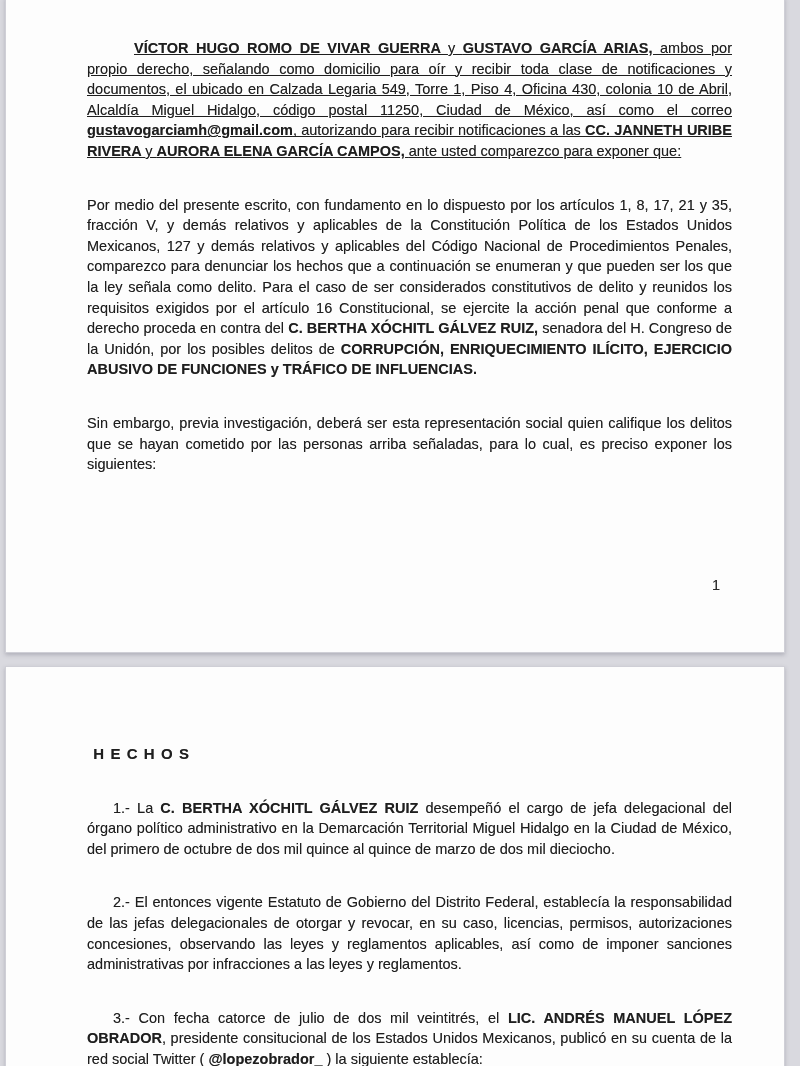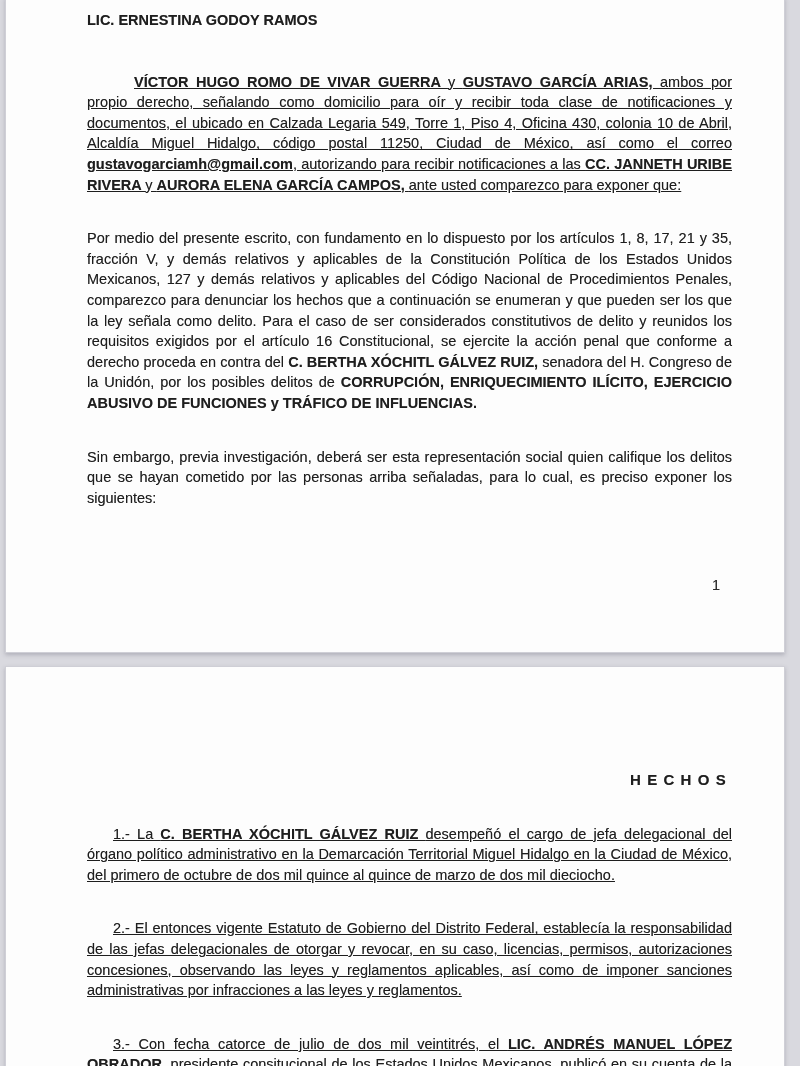--- a/index.html
+++ b/index.html
@@ -27,46 +27,45 @@
     color: #1e1e1e;
     font-size: 14.5px;
     line-height: 20.6px;
     text-align: justify;
     text-shadow: 0 0 0.5px rgba(20,20,20,0.45);
   }
   .b, .bold-line { font-weight: bold; }
   .recipient { margin-top: 13px; text-align: left; }
   .para { margin: 0; }
   .indent-lg { text-indent: 47px; text-decoration: underline; }
-  .indent-sm { text-indent: 26px; text-decoration: underline; }
+  .indent-sm { text-indent: 26px; }
   .mt-opening { margin-top: 41px; }
   .mt-para { margin-top: 33px; }
   .page-number {
     position: absolute;
     top: 580px; right: 64px;
     font-size: 14.5px;
     color: #2a2a2a;
     text-shadow: 0 0 0.5px rgba(20,20,20,0.45);
   }
   .facts-heading {
-    margin-top: 103px;
-    text-align: right;
+    margin-top: 77px;
+    text-align: left;
     font-weight: bold;
     font-size: 15px;
     letter-spacing: 0.42em;
     text-indent: 0.42em; 
   }
 </style>
 </head>
 <body>
 
 <div class="page page-1">
   <div class="page-content">
     <div class="recipient">
-      <div class="bold-line">LIC. ERNESTINA GODOY RAMOS</div>
     </div>
     <p class="para indent-lg mt-opening"><span class="b">VÍCTOR HUGO ROMO DE VIVAR GUERRA </span><span>y </span><span class="b">GUSTAVO GARCÍA ARIAS, </span><span>ambos por propio derecho, señalando como domicilio para oír y recibir toda clase de notificaciones y documentos, el ubicado en Calzada Legaria 549, Torre 1, Piso 4, Oficina 430, colonia 10 de Abril, Alcaldía Miguel Hidalgo, código postal 11250, Ciudad de México, así como el correo </span><span class="b">gustavogarciamh@gmail.com</span><span>, autorizando para recibir notificaciones a las </span><span class="b">CC. JANNETH URIBE RIVERA </span><span>y </span><span class="b">AURORA ELENA GARCÍA CAMPOS, </span><span>ante usted comparezco para exponer que:</span></p>
     <p class="para mt-para"><span>Por medio del presente escrito, con fundamento en lo dispuesto por los artículos 1, 8, 17, 21 y 35, fracción V, y demás relativos y aplicables de la Constitución Política de los Estados Unidos Mexicanos, 127 y demás relativos y aplicables del Código Nacional de Procedimientos Penales, comparezco para denunciar los hechos que a continuación se enumeran y que pueden ser los que la ley señala como delito. Para el caso de ser considerados constitutivos de delito y reunidos los requisitos exigidos por el artículo 16 Constitucional, se ejercite la acción penal que conforme a derecho proceda en contra del </span><span class="b">C. BERTHA XÓCHITL GÁLVEZ RUIZ, </span><span>senadora del H. Congreso de la Unidón, por los posibles delitos de </span><span class="b">CORRUPCIÓN, ENRIQUECIMIENTO ILÍCITO, EJERCICIO ABUSIVO DE FUNCIONES y TRÁFICO DE INFLUENCIAS.</span></p>
     <p class="para mt-para"><span>Sin embargo, previa investigación, deberá ser esta representación social quien califique los delitos que se hayan cometido por las personas arriba señaladas, para lo cual, es preciso exponer los siguientes:</span></p>
   </div>
   <div class="page-number">1</div>
 </div>
 
 <div class="page page-2">
   <div class="page-content">

